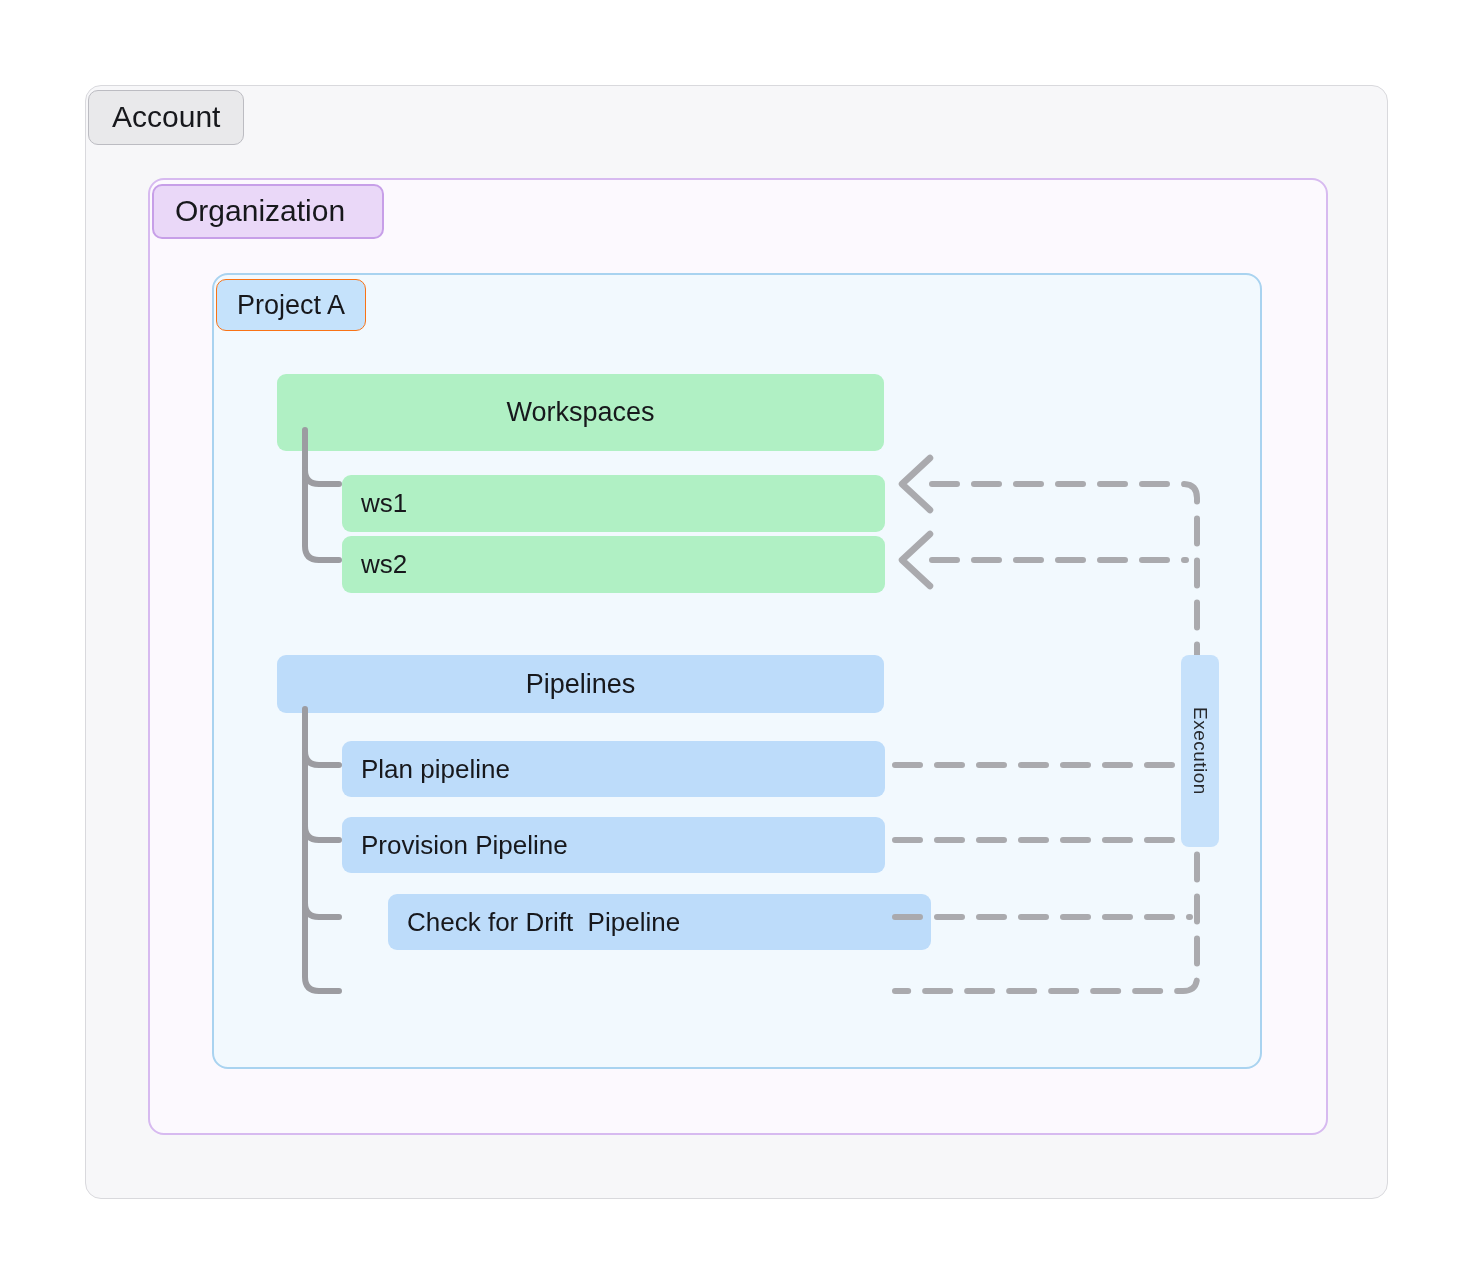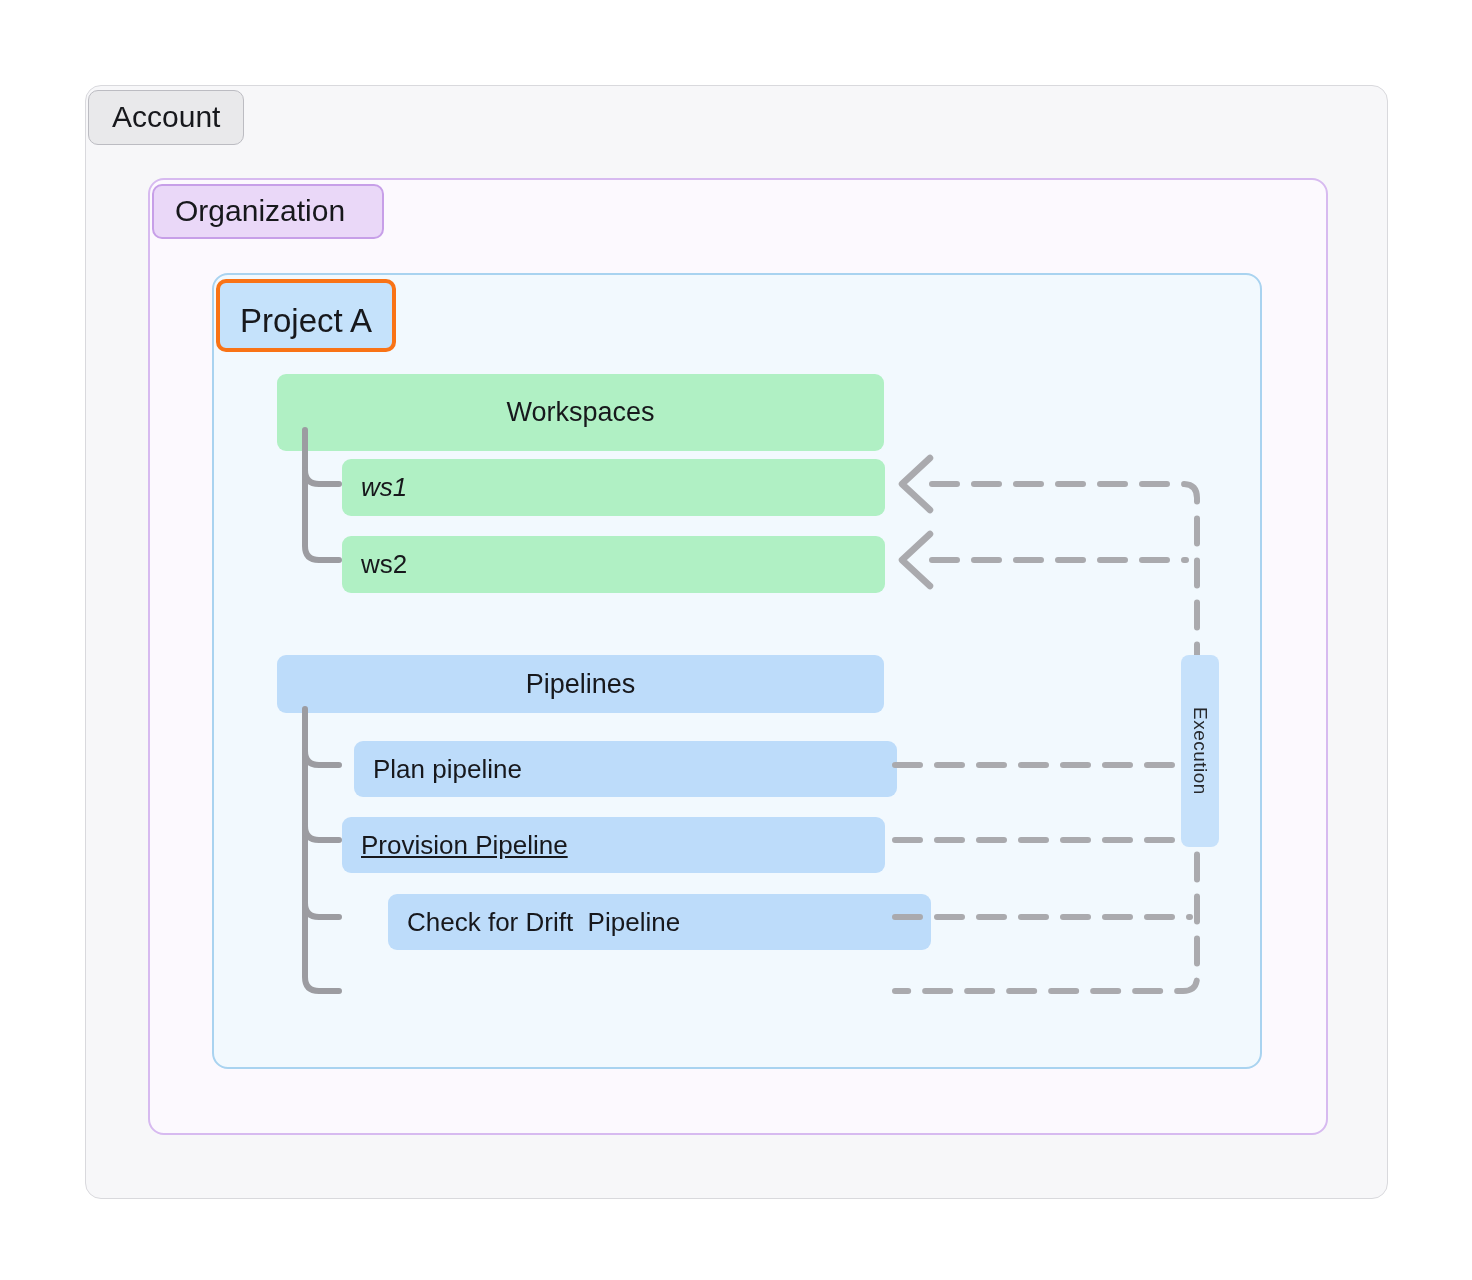--- a/index.html
+++ b/index.html
@@ -62,23 +62,23 @@
   
   .project-box {
     left: 62px; top: 93px;
     width: 1050px; height: 796px;
     background: var(--project_bg, #f2f9fe);
     border: 2px solid var(--project_border, #a9d3f0);
   }
   .project-label {
     left: 2px; top: 4px;
     background: var(--project_label_bg, #c5e2fb);
-    border: 4px solid #f97316;
-    padding: 21px 20px 11px 20px;
-    font-size: 33px;
+    border: 1px solid #f97316;
+    padding: 12px 20px 11px 20px;
+    font-size: 27px;
   }
 
   
   .group-header {
     position: absolute;
     box-sizing: border-box;
     left: 63px;
     width: 607px;
     border-radius: 9px;
     display: flex;
@@ -99,24 +99,24 @@
     display: flex;
     align-items: center;
     padding-left: 19px;
     font-size: 26px;
     font-weight: 500;
     white-space: pre;
   }
   .ws-item { height: 57px; background: var(--green, #b0f0c4); }
   .pl-item { height: 56px; background: var(--blue, #bddcfa); }
 
-  .ws-item-1 { top: 184px; font-style: italic; }
+  .ws-item-1 { top: 200px; }
   .ws-item-2 { top: 261px; }
-  .pl-item-1 { top: 466px; margin-left: 12px; }
-  .pl-item-2 { top: 542px; text-decoration: underline; }
+  .pl-item-1 { top: 466px; }
+  .pl-item-2 { top: 542px; }
   .pl-item-3 { top: 619px; margin-left: 46px; }
   .pl-item-4 { top: 693px; }
 
   
   .connector-svg {
     position: absolute;
     left: 0; top: 0;
     width: 1472px; height: 1280px;
     z-index: 5;
     pointer-events: none;

